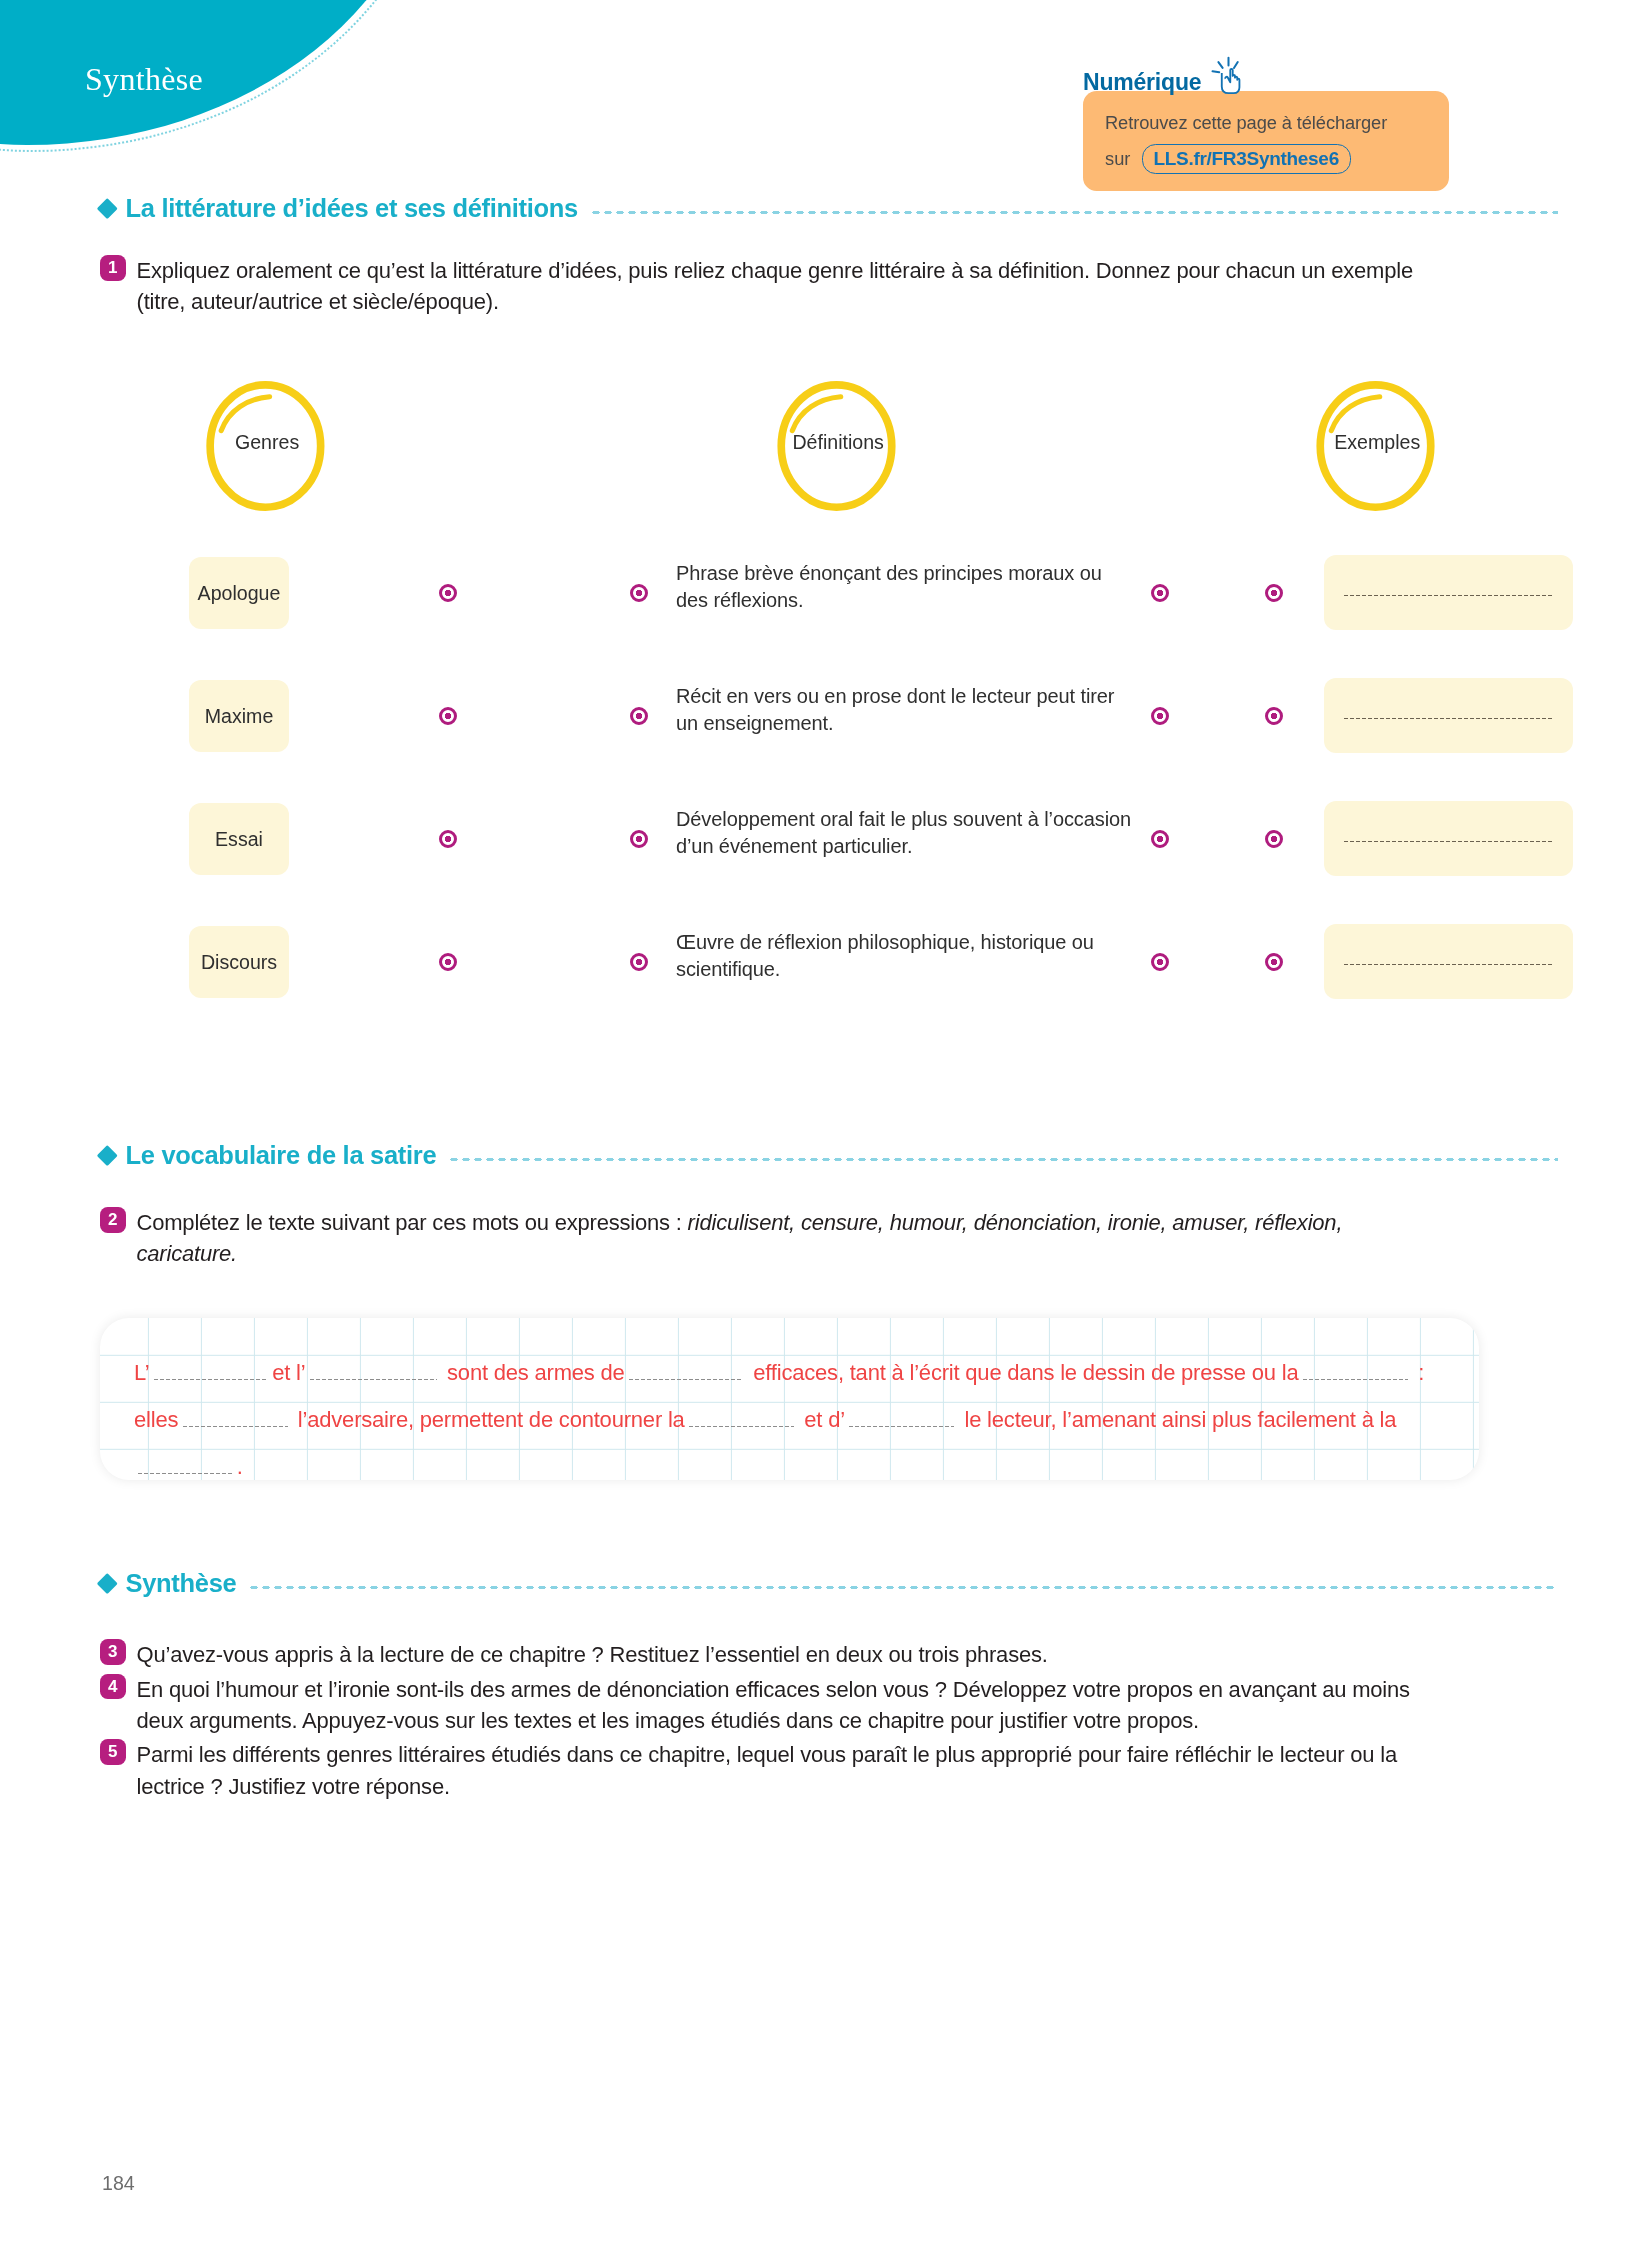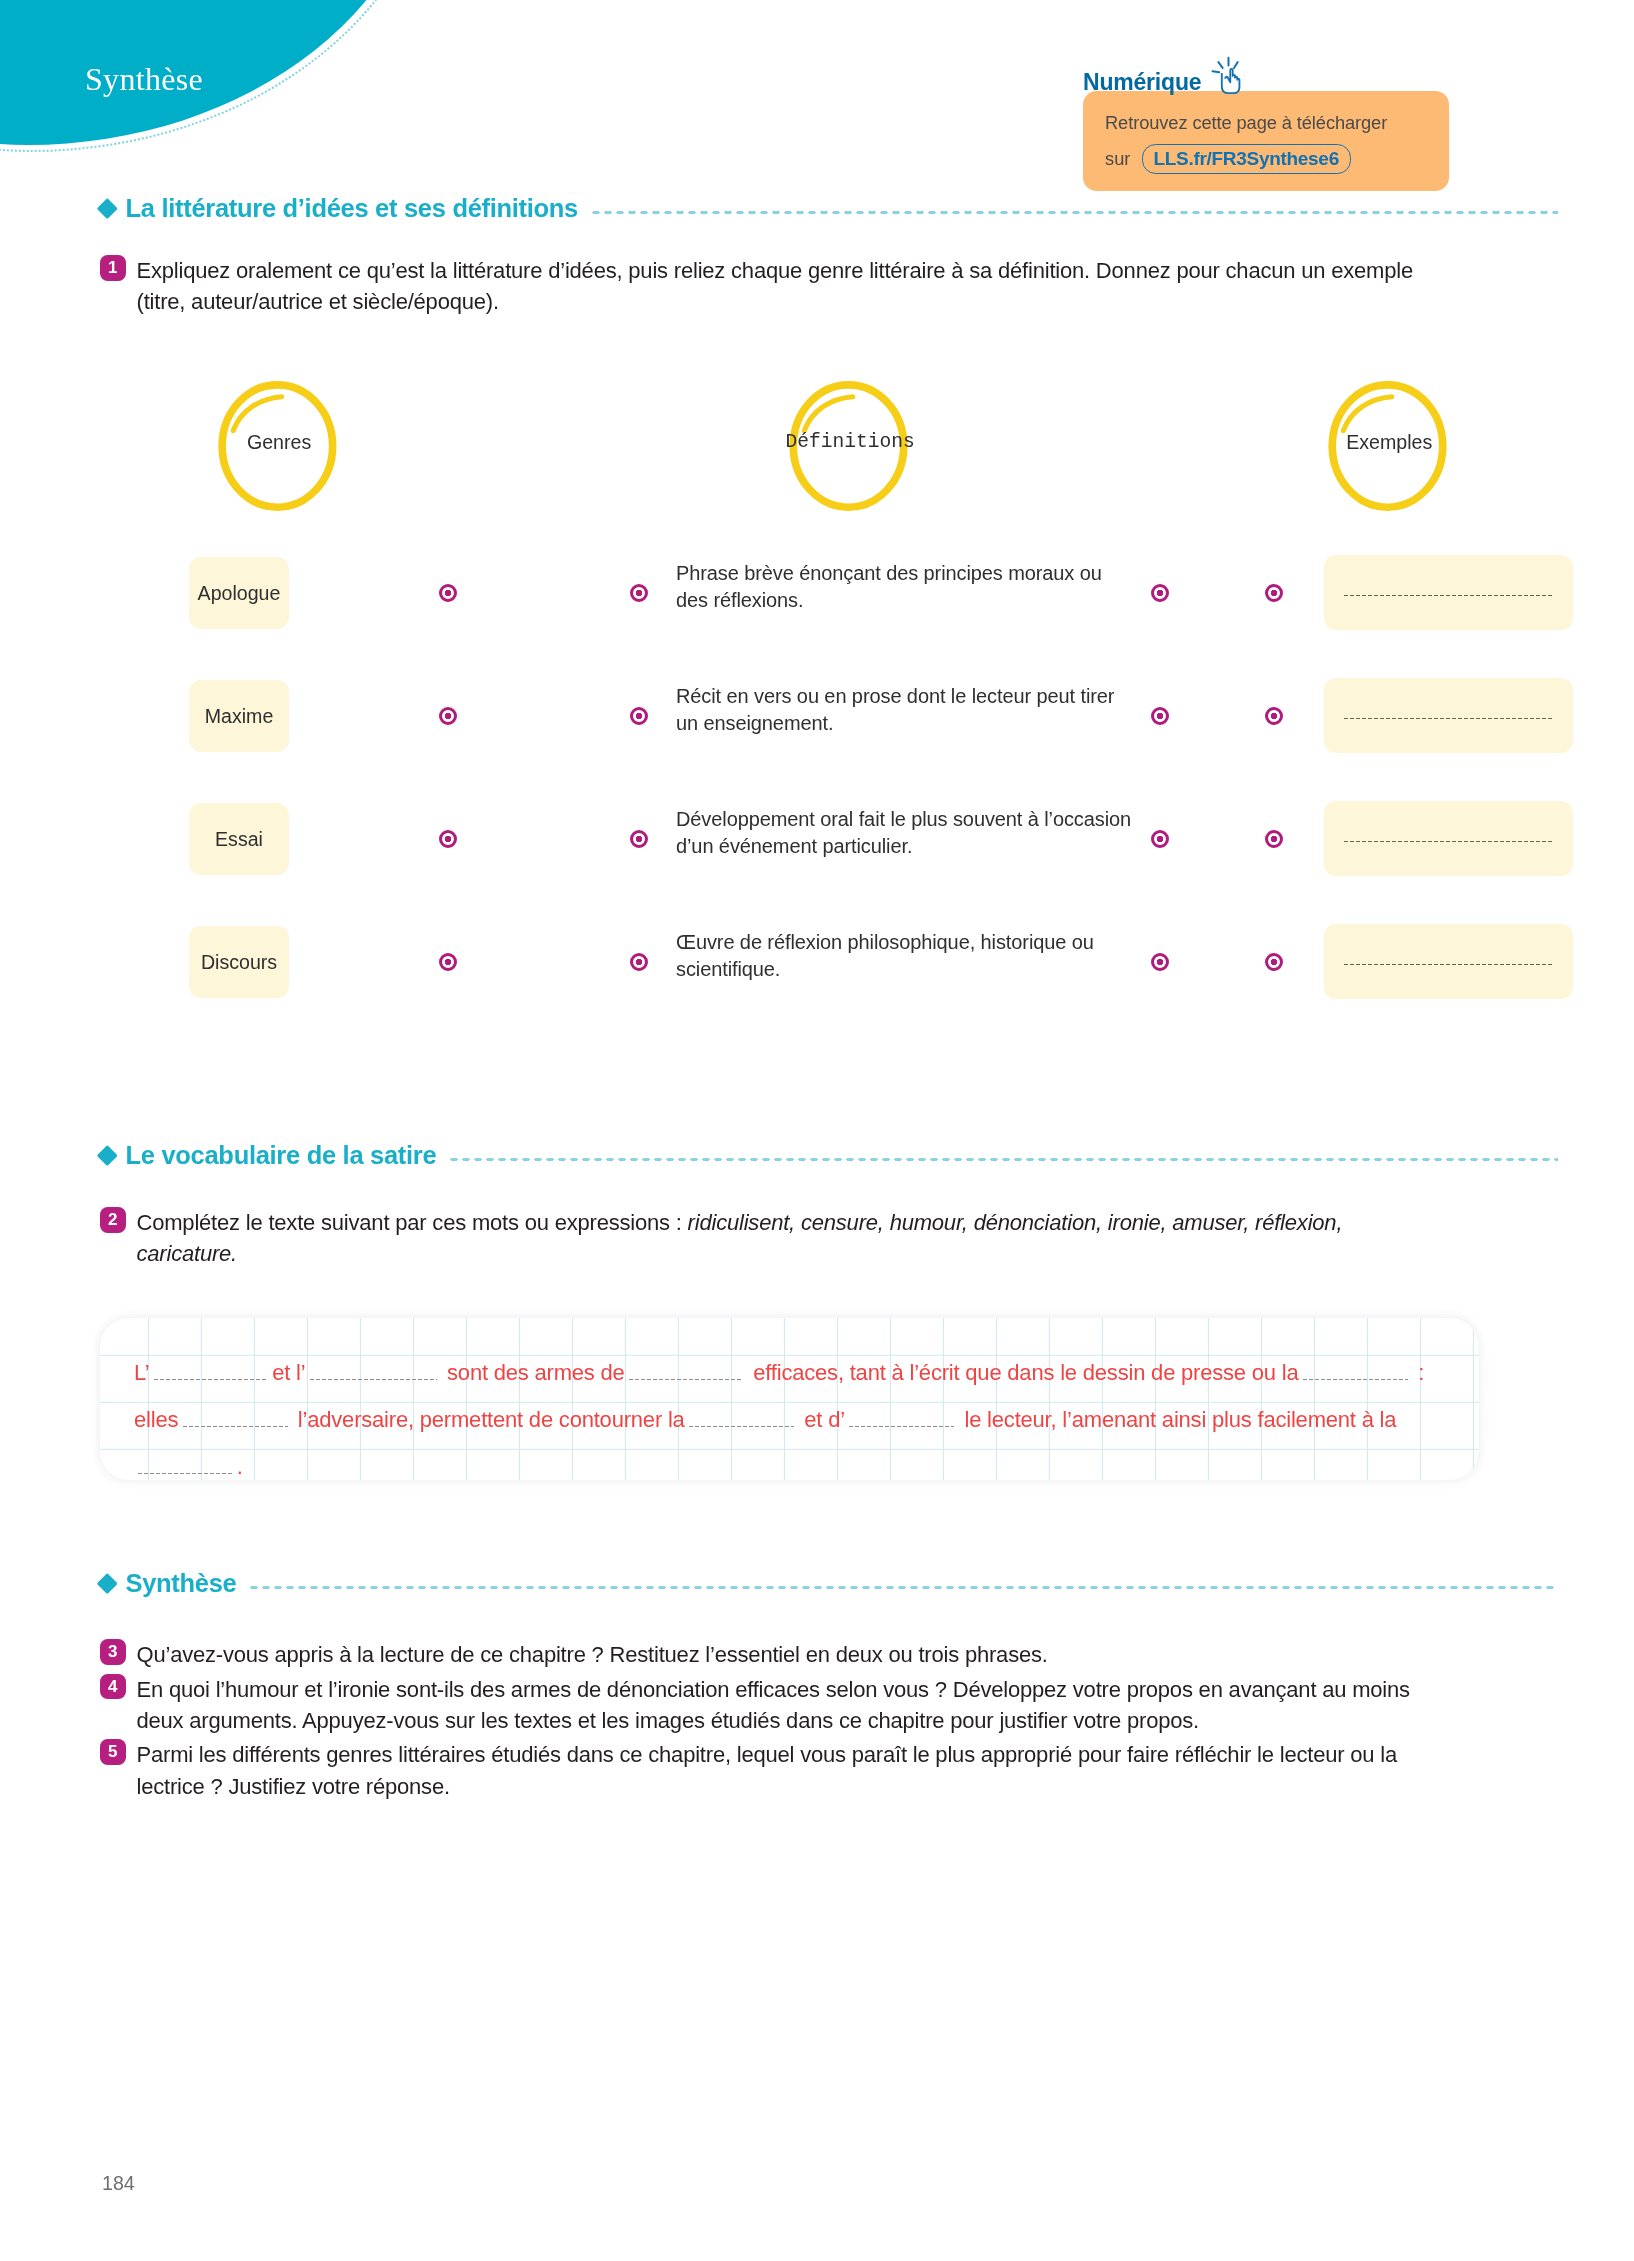--- a/index.html
+++ b/index.html
@@ -108,21 +108,21 @@
     margin-left:11px;
     font-size:22px;line-height:1.42;color:#231f20;
     letter-spacing:-0.2px;
   }
   .ex-text i{font-style:italic;}
 
   
   #ex1{position:absolute;left:100px;top:255px;width:1362px;z-index:4;}
 
   
-  #circle-row{position:absolute;left:12px;top:123px;width:1447px;height:153px;}
+  #circle-row{position:absolute;left:0;top:123px;width:1447px;height:153px;}
   .circle-wrap{position:absolute;width:179px;height:136px;}
   .circle-wrap svg{position:absolute;left:0;top:0;}
   .circle-label{
     position:absolute;width:179px;text-align:center;top:53px;
     font-size:19.6px;color:#2f2f2f;
   }
 
   
   #match-rows{position:absolute;left:0;top:302px;width:1396px;}
   .match-row{position:relative;height:72px;margin-bottom:51px;}
@@ -251,21 +251,21 @@
   </div>
 
   <div id="circle-row">
     <div class="circle-wrap" style="left:81px;">
       <svg width="179" height="136" viewBox="0 0 210 160">
         <ellipse cx="99" cy="80" rx="65" ry="72" fill="none" stroke="#F7CE17" stroke-width="9"></ellipse>
         <path d="M47 62 C56 38 78 24 104 22" fill="none" stroke="#F7CE17" stroke-width="6" stroke-linecap="round"></path>
       </svg>
       <div class="circle-label" style="left:-3.4px;">Genres</div>
     </div>
-    <div class="circle-wrap" style="left:647px;font-family:Liberation Mono, monospace;">
+    <div class="circle-wrap" style="left:647px;">
       <svg width="179" height="136" viewBox="0 0 210 160">
         <ellipse cx="105" cy="80" rx="65" ry="72" fill="none" stroke="#F7CE17" stroke-width="9"></ellipse>
         <path d="M53 62 C62 38 84 24 110 22" fill="none" stroke="#F7CE17" stroke-width="6" stroke-linecap="round"></path>
       </svg>
       <div class="circle-label" style="left:1.7px;">Définitions</div>
     </div>
     <div class="circle-wrap" style="left:1186px;">
       <svg width="179" height="136" viewBox="0 0 210 160">
         <ellipse cx="105" cy="80" rx="65" ry="72" fill="none" stroke="#F7CE17" stroke-width="9"></ellipse>
         <path d="M53 62 C62 38 84 24 110 22" fill="none" stroke="#F7CE17" stroke-width="6" stroke-linecap="round"></path>

